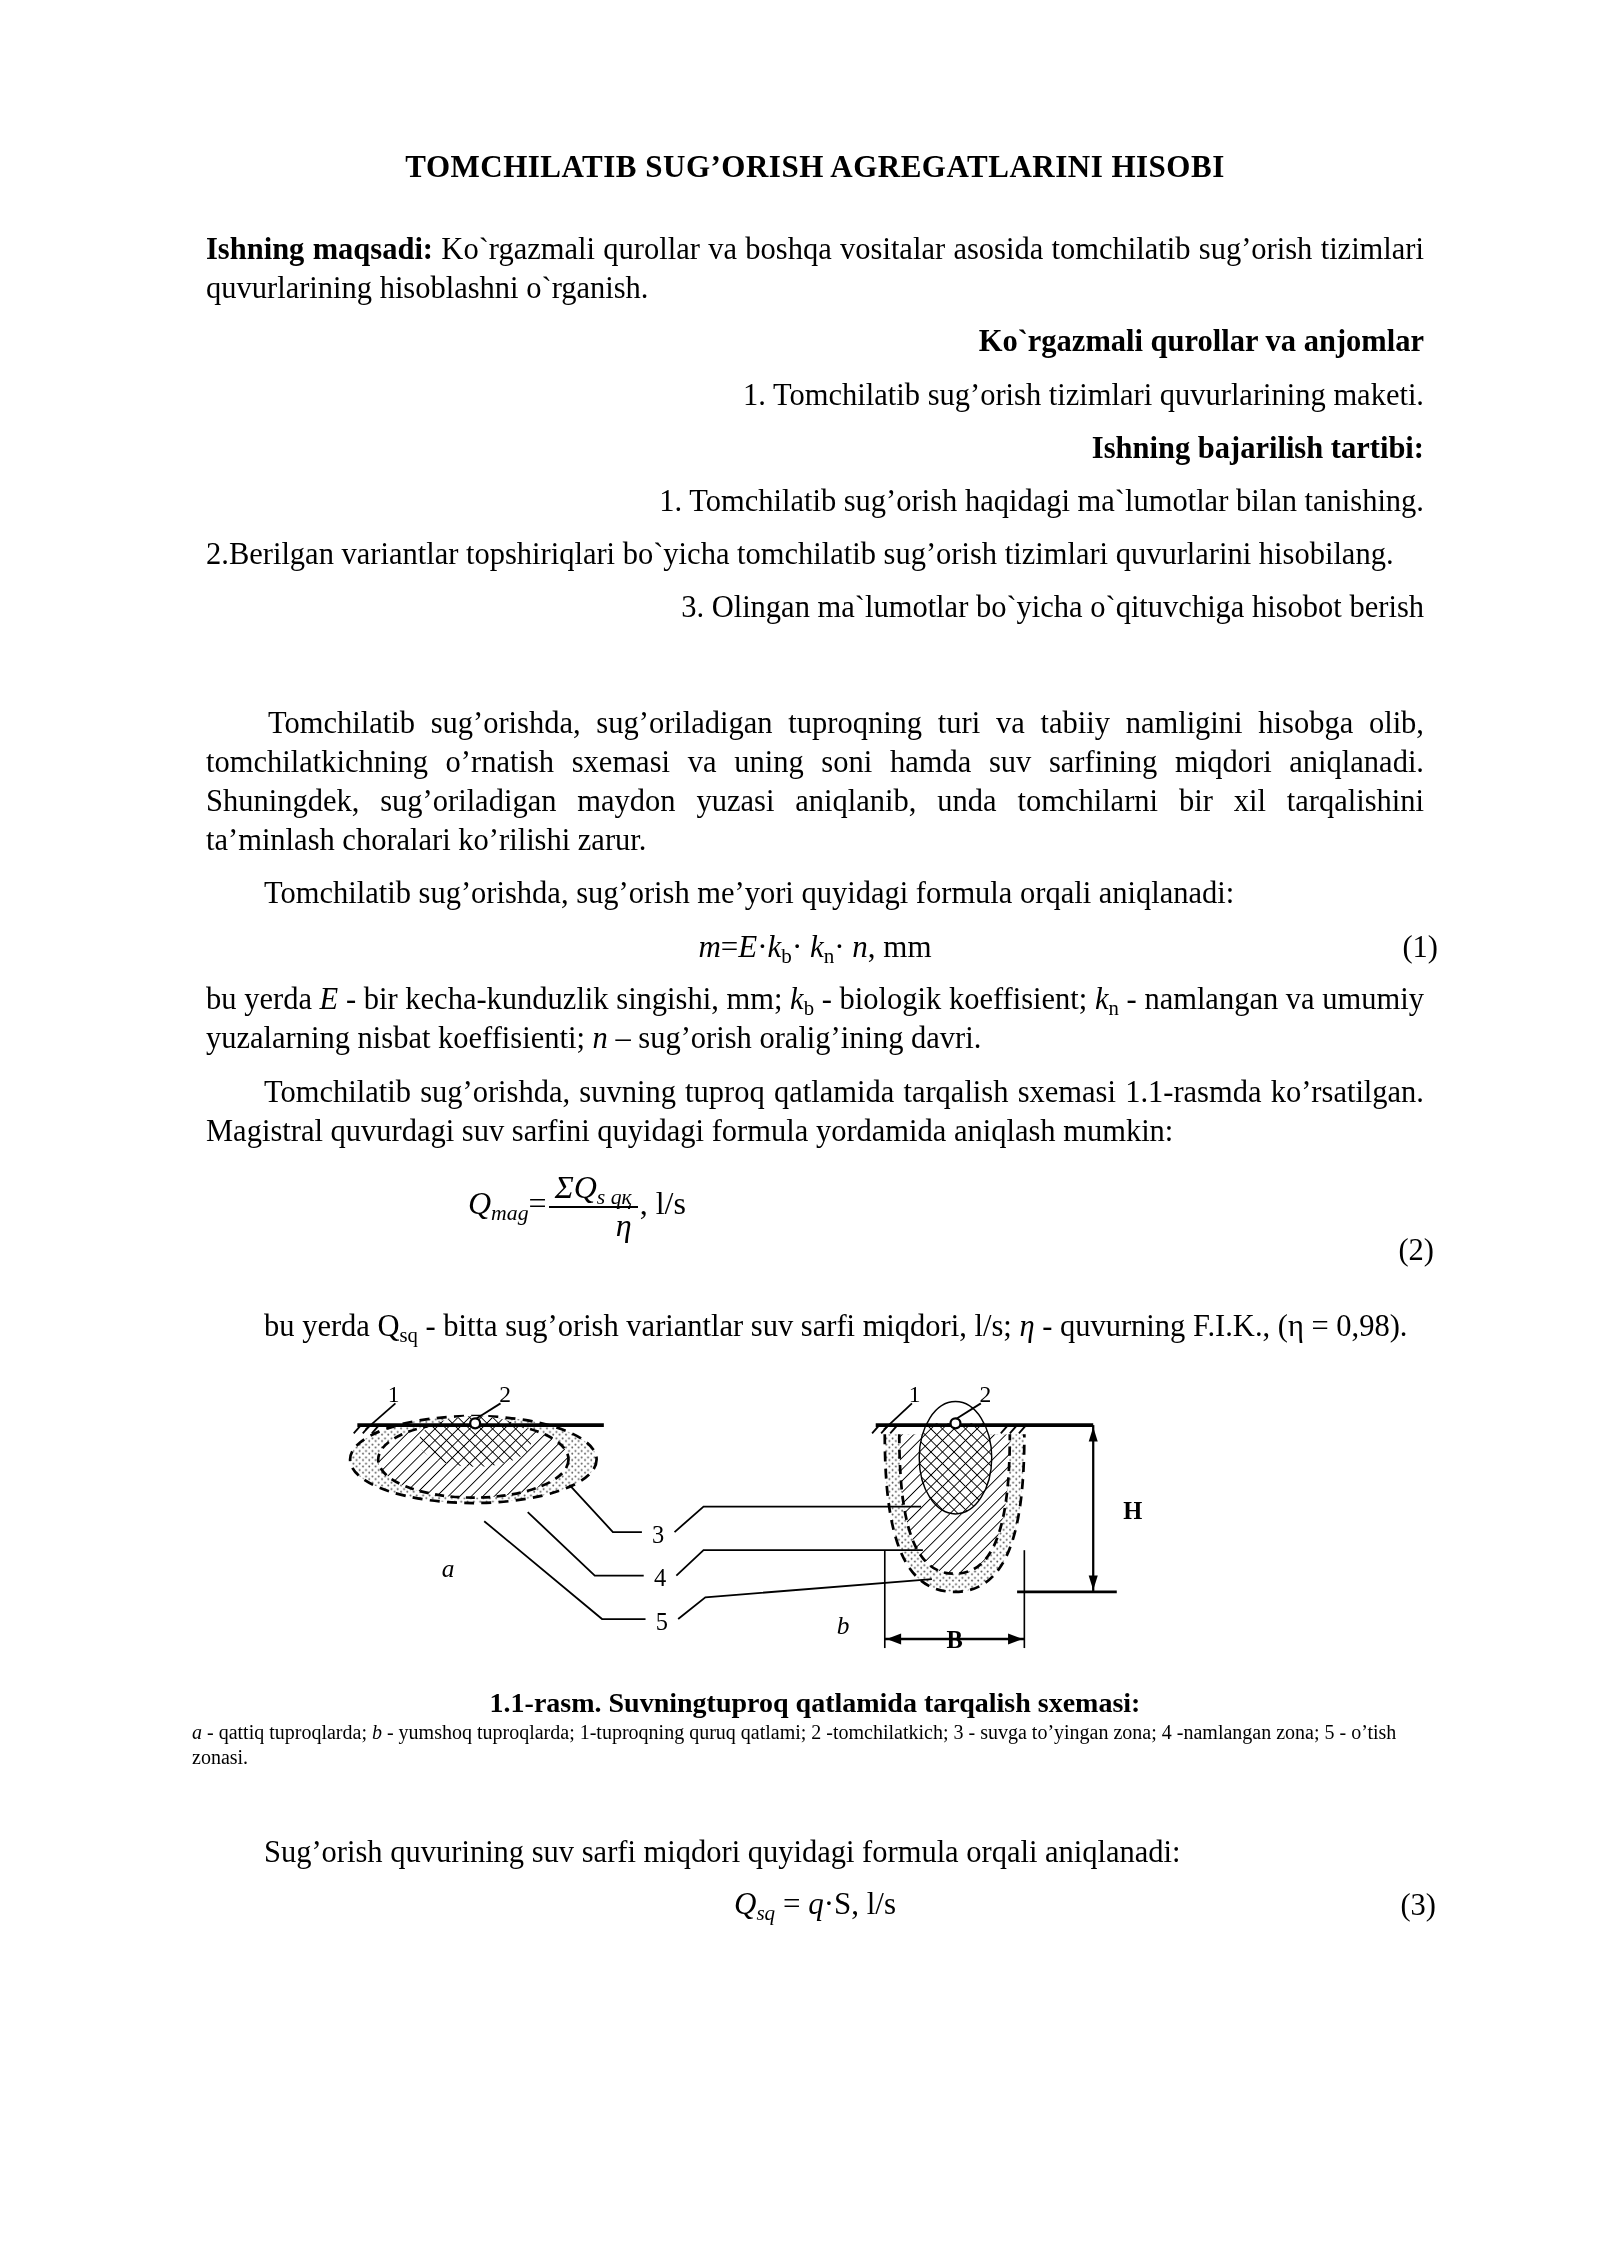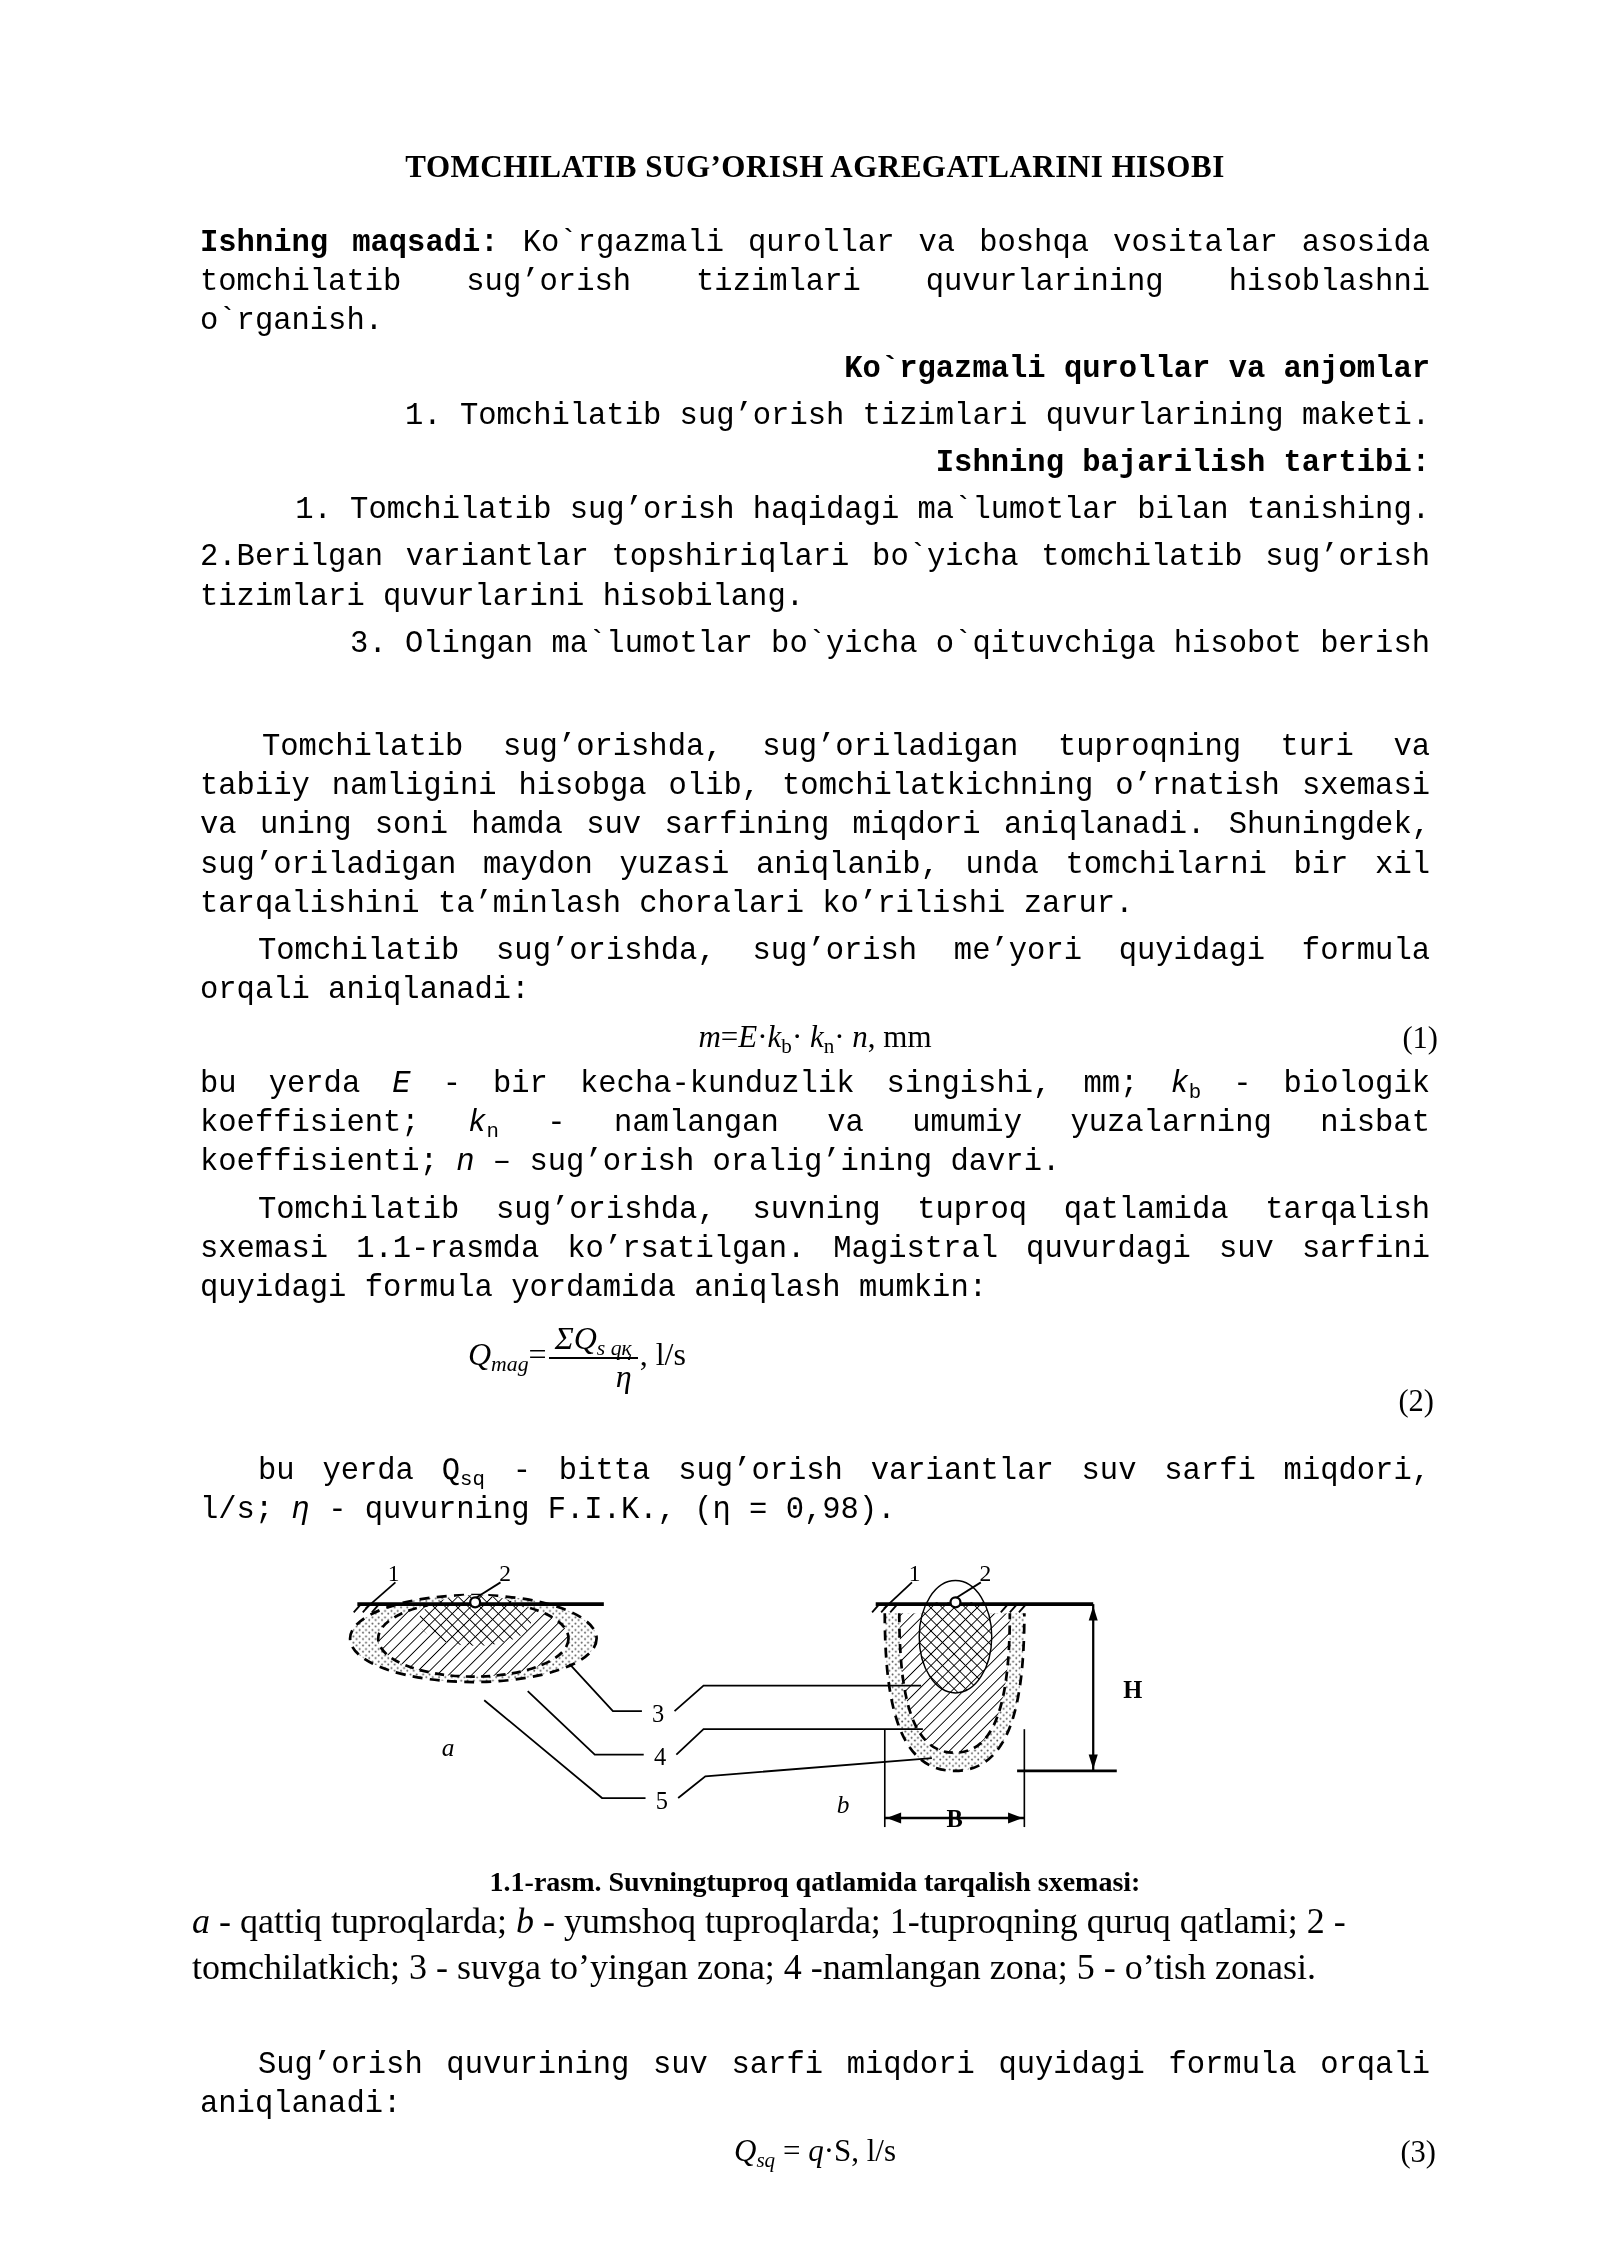--- a/index.html
+++ b/index.html
@@ -35,23 +35,22 @@
     font-size: 31px;
     letter-spacing: 0.5px;
     margin: 0;
     padding-top: 150px;
     line-height: 1.1;
   }
   .para {
     font-size: 30.5px;
     line-height: 1.285;
     text-align: justify;
-    margin: 8px;
+    margin: 14px;
     hyphens: none;
-    font-family: Liberation Mono, monospace;
   }
   .para.left { text-align: right; }
   b, .b { font-weight: bold; }
   i, .i { font-style: italic; }
   .indent { text-indent: 58px; }
   .indent-wide { text-indent: 62px; }
 
   .sub { font-size: 0.68em; vertical-align: -0.28em; line-height: 0; }
 
   
@@ -140,21 +139,21 @@
   .figure svg { display: block; position: absolute; left: 0; top: 0; }
 
   .fig-caption-title {
     text-align: center;
     font-weight: bold;
     font-size: 28px;
     line-height: 1.2;
     margin: 0;
   }
   .fig-caption-body {
-    font-size: 36px;
+    font-size: 20px;
     line-height: 1.28;
     text-align: left;
     margin: 0;
   }
 
   .spacer-sm { height: 18px; }
   .spacer-md { height: 32px; }
   .spacer-lg { height: 48px; }
 </style>
 </head>

